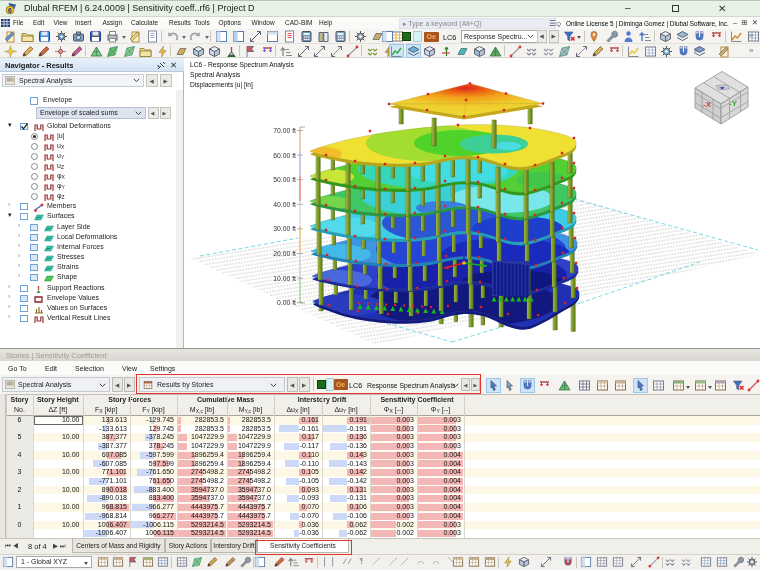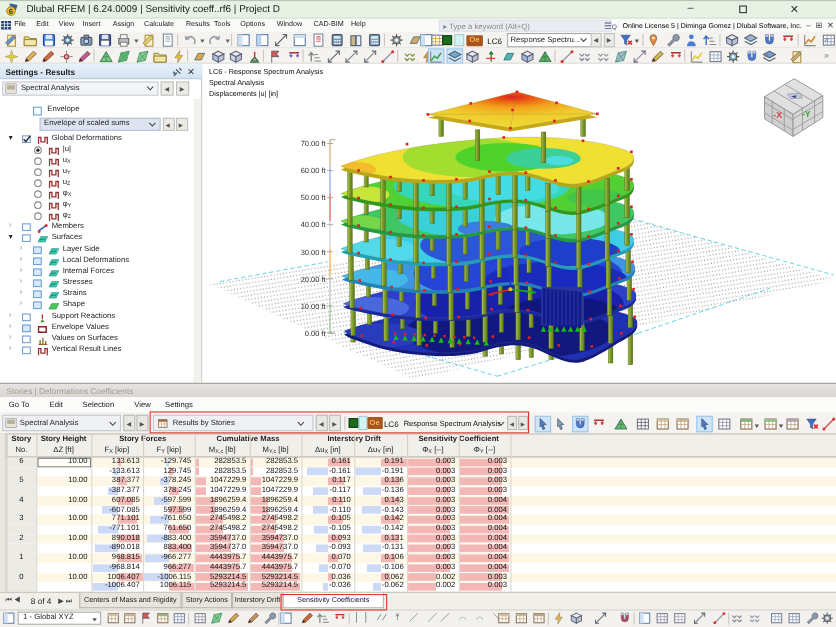--- a/index.html
+++ b/index.html
@@ -397,21 +397,21 @@
       <path d="M1 9 L8 2 l2.2 2.2 L3.2 11 Z" fill="#c8a868" stroke="#555" stroke-width="0.5"></path>
     </svg>
     <div class="t" style="left:749px;top:46px;font-size:8px;color:#777">»</div>
     <div class="abs" style="left:399px;top:17.5px;width:157px;height:11.5px;background:#eaecf2;border:1px solid #dfe2ea"></div>
     <div class="t" style="left:403px;top:19.5px;font-size:7px;color:#888">▸ Type a keyword (Alt+Q)</div>
     <div class="t" style="left:549px;top:18.5px;font-size:8px;color:#557">☰<span style="font-size:6px">Q</span></div>
     <div class="t" style="left:566px;top:20px;font-size:6.4px;color:#000">Online License 5 | Diminga Gomez | Dlubal Software, Inc.</div>
     <div class="t" style="left:733px;top:18px;font-size:7.5px;color:#444">–&nbsp; ⊞&nbsp; ✕</div>
     <div class="abs" style="left:0;top:58px;width:184px;height:290px;background:#fff;border-right:1px solid #b8b6b0"></div>
     <div class="abs" style="left:0;top:58px;width:184px;height:14px;background:linear-gradient(#e8f1fa,#d3e3f3);border-bottom:1px solid #b8c8d8"></div>
-    <div class="t" style="left:5px;top:60.5px;font-size:7.5px;font-weight:bold;color:#1a1a1a">Settings - Results</div>
+    <div class="t" style="left:5px;top:60.5px;font-size:7.5px;font-weight:bold;color:#1a1a1a">Navigator - Results</div>
     <svg class="icn" style="left:157px;top:61px" width="9" height="9" viewBox="0 0 9 9">
       <path d="M1 8 L4 5 M3 2 l4 4 M2.5 5.5 l-1.5 0 l0 -1.5 M6 1 l2 2" stroke="#345" stroke-width="1" fill="none"></path>
     </svg>
     <div class="t" style="left:170px;top:59.5px;font-size:8.5px;color:#333">✕</div>
     <div class="abs" style="left:2px;top:74px;width:142px;height:13px;background:#f2f4f7;border:1px solid #c8ccd4"></div>
     <svg class="icn" style="left:5px;top:76px" width="10" height="9" viewBox="0 0 10 9">
       <rect width="10" height="9" fill="#e8e4da" stroke="#98928a"></rect>
       <rect x="1.5" y="1.5" width="7" height="4" fill="#b8b0a0"></rect>
     </svg>
     <div class="t" style="left:19px;top:76.5px;font-size:7px;color:#222">Spectral Analysis</div>
@@ -978,21 +978,21 @@
 <polygon points="721,104 748,87 748,107 721,124" fill="#d8d8d8"></polygon>
 <path d="M703.5,82.7 L730,98.5 M713.5,76.7 L740,92.5 M695,93 L721,109 M695,102.5 L721,118.5 M748,92 L721,108 M748,101.5 L721,117.5 M702,92.3 L702,112.3 M713,99 L713,119 M729.5,98.2 L729.5,118.2 M740.5,91.6 L740.5,111.6" fill="none" stroke="#9a9a9a" stroke-width="0.8"></path>
 <polygon points="716,85.5 727,84.8 729.5,89 718.5,89.8" fill="#c8ccd6" stroke="#8a90a0" stroke-width="0.6"></polygon>
 <path d="M719,87.6 l5.5,-0.9 -1.6,2.7 Z" fill="#3a4a9a" stroke="none"></path>
 </g>
         <text x="703" y="107" font-size="8" font-weight="bold" fill="#d04040" font-family="Liberation Sans, sans-serif">-X</text>
         <text x="729" y="106" font-size="8" font-weight="bold" fill="#30a830" font-family="Liberation Sans, sans-serif">-Y</text>
       </svg></div>
     <div class="abs" style="left:0;top:348px;width:760px;height:222px;background:#f4f3f0;border-top:1px solid #9a988f"></div>
     <div class="abs" style="left:0;top:349px;width:760px;height:12px;background:linear-gradient(#e6e4e0,#d9d6d0)"></div>
-    <div class="t" style="left:6px;top:350.5px;font-size:7.5px;color:#a09d96">Stories | Deformations Coefficients</div>
+    <div class="t" style="left:6px;top:350.5px;font-size:7.5px;color:#a09d96">Stories | Sensitivity Coefficient</div>
     <div class="abs" style="left:0;top:361px;width:760px;height:14px;background:#fbfbfa"></div>
     <div class="t" style="left:8px;top:364.5px;font-size:7px;color:#1a1a1a">Go To</div>
     <div class="t" style="left:45px;top:364.5px;font-size:7px;color:#1a1a1a">Edit</div>
     <div class="t" style="left:75px;top:364.5px;font-size:7px;color:#1a1a1a">Selection</div>
     <div class="t" style="left:122px;top:364.5px;font-size:7px;color:#1a1a1a">View</div>
     <div class="t" style="left:150px;top:364.5px;font-size:7px;color:#1a1a1a">Settings</div>
     <div class="abs" style="left:0;top:375px;width:760px;height:19px;background:#f4f3f0"></div>
     <div class="abs" style="left:2px;top:377px;width:108px;height:15px;background:#eef0f4;border:1px solid #c4c8d0"></div>
     <svg class="icn" style="left:5px;top:380px" width="10" height="9" viewBox="0 0 10 9">
       <rect width="10" height="9" fill="#e8e4da" stroke="#98928a"></rect>

